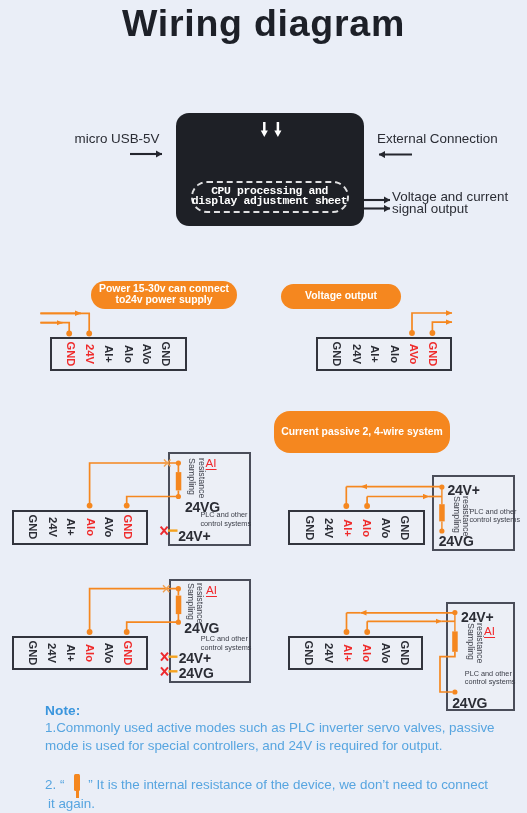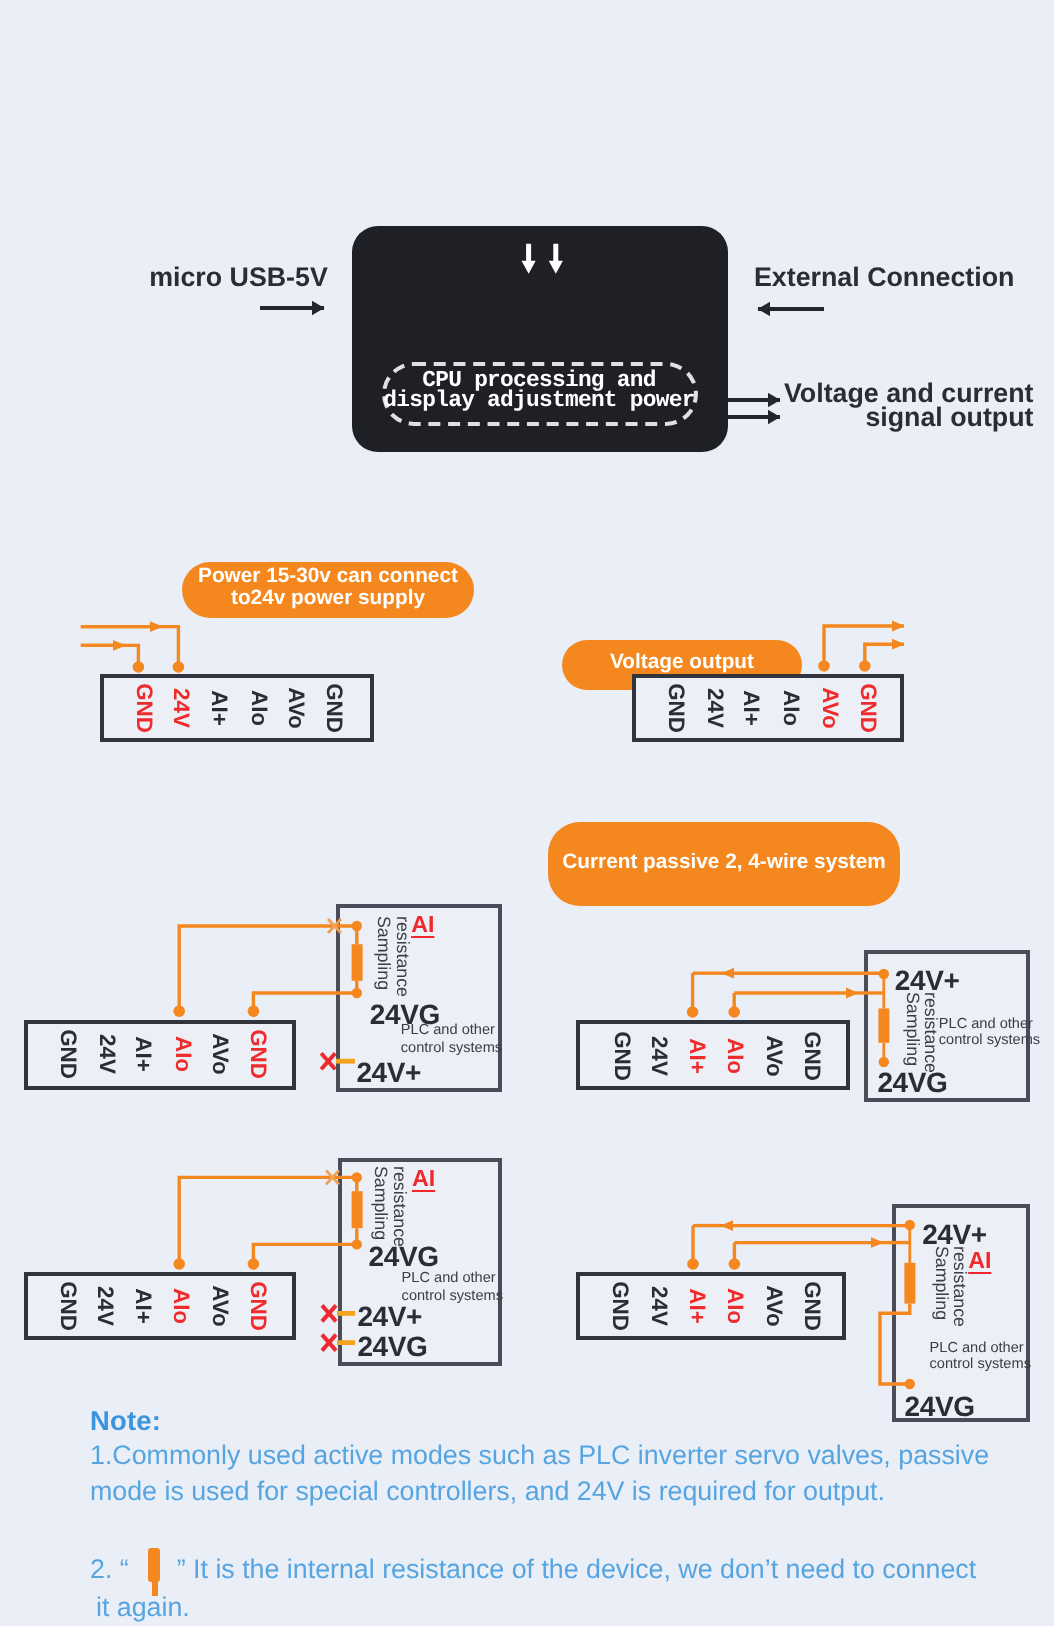--- a/index.html
+++ b/index.html
@@ -21,28 +21,28 @@
 .term{position:absolute;border:2px solid #32343d;background:#eceff6;box-sizing:border-box;}
 .pin{position:absolute;top:0;height:100%;width:20px;display:flex;align-items:center;justify-content:center;}
 .pin span{display:block;transform:rotate(90deg);font-size:11.2px;font-weight:bold;white-space:nowrap;color:#2b2d35;letter-spacing:0px;}
 .pin.hl span{color:#ef2b2b;}
 
 
 .badge{position:absolute;background:#f5871f;color:#fff;border-radius:16px;font-weight:bold;display:flex;align-items:center;justify-content:center;text-align:center;line-height:10.8px;font-size:10.4px;letter-spacing:0px;white-space:pre-line;}
 
 
 .plc{position:absolute;border:2px solid #4a4d59;background:#eceff6;box-sizing:border-box;}
-.plc-ai{position:absolute;color:#f0282c;font-weight:bold;font-size:11.6px;text-decoration:underline;text-underline-offset:1.5px;text-decoration-thickness:1.2px;}
+.plc-ai{position:absolute;color:#f0282c;font-weight:normal;font-size:11.6px;text-decoration:underline;text-underline-offset:1.5px;text-decoration-thickness:1.2px;}
 .vrot{position:absolute;font-size:8.9px;color:#3b3e48;white-space:nowrap;writing-mode:vertical-rl;text-orientation:mixed;line-height:9.2px;}
 .v24{position:absolute;font-weight:bold;font-size:14px;color:#2b2d35;white-space:nowrap;letter-spacing:-0.2px;line-height:12.2px;}
 .plc-cap{position:absolute;font-size:7.3px;color:#3a3d47;line-height:8.6px;text-align:center;white-space:nowrap;}
 
 
 #badge1{left:91px;top:280.5px;width:146px;height:28px;}
-#badge2{left:281px;top:283.5px;width:120px;height:25px;margin-top:36px;}
+#badge2{left:281px;top:283.5px;width:120px;height:25px;}
 #badge3{left:71px;top:411px;width:174px;height:25px;}
 #badge4{left:274px;top:411px;width:176px;height:42px;}
 #term1{left:49.6px;top:337px;width:137.3px;height:34px;}
 #term2{left:316px;top:337px;width:136.4px;height:34px;}
 #term3{left:11.7px;top:510.3px;width:136.4px;height:34.4px;}
 #term4{left:288.4px;top:510.3px;width:136.4px;height:34.6px;}
 #term5{left:11.5px;top:636.3px;width:136.4px;height:34.2px;}
 #term6{left:288.1px;top:636.2px;width:135.3px;height:34.3px;}
 
 #plc3{left:168.4px;top:451.6px;width:83px;height:94px;}
@@ -56,33 +56,34 @@
 #note-h{font-weight:bold;font-size:13.7px;line-height:15.5px;color:#3a95dd;letter-spacing:0.1px;}
 .note-l{font-size:13.4px;line-height:18.7px;white-space:nowrap;letter-spacing:0px;}
 #note-l3{margin-top:20px;}
 #note-l4{padding-left:3px;}
 .resicon{display:inline-block;position:relative;width:24px;height:10px;vertical-align:baseline;}
 .resicon i{position:absolute;display:block;background:#f5871f;}
 .resicon .rbody{left:9.2px;top:-5.3px;width:6.8px;height:17.7px;border-radius:1.5px;}
 .resicon .rstem{left:11.6px;top:-5.3px;width:2.6px;height:24px;}
 
 svg.ov{position:absolute;left:0;top:0;width:527px;height:813px;pointer-events:none;overflow:visible;}
-.side-label{position:absolute;font-weight:bold;font-size:13.4px;color:#2b2d35;white-space:nowrap;line-height:14px;text-align:right;}
+.side-label{position:absolute;font-weight:normal;font-size:13.4px;color:#2b2d35;white-space:nowrap;line-height:14px;}
 #lbl-usb{left:74.6px;top:131.5px;}
 #lbl-ext{left:377px;top:131.5px;}
 #lbl-out{left:392px;top:191px;line-height:11.5px;}
 </style>
 </head>
 <body>
 
 <div class="stage">
+  <div class="abs" id="title">Wiring diagram</div>
 
   <div class="abs" id="device">
     <div id="dash-box">
-      <div id="cpu-label"><span>CPU processing and</span><br><span>display adjustment power</span></div>
+      <div id="cpu-label"><span>CPU processing and</span><br><span>display adjustment sheet</span></div>
     </div>
   </div>
 
   <div class="side-label" id="lbl-usb">micro USB-5V</div>
   <div class="side-label" id="lbl-ext">External Connection</div>
   <div class="side-label" id="lbl-out"><span>Voltage and current</span><br><span>signal output</span></div>
 
   <div class="badge" id="badge1">Power 15-30v can connect
 to24v power supply</div>
   <div class="term" id="term1">

